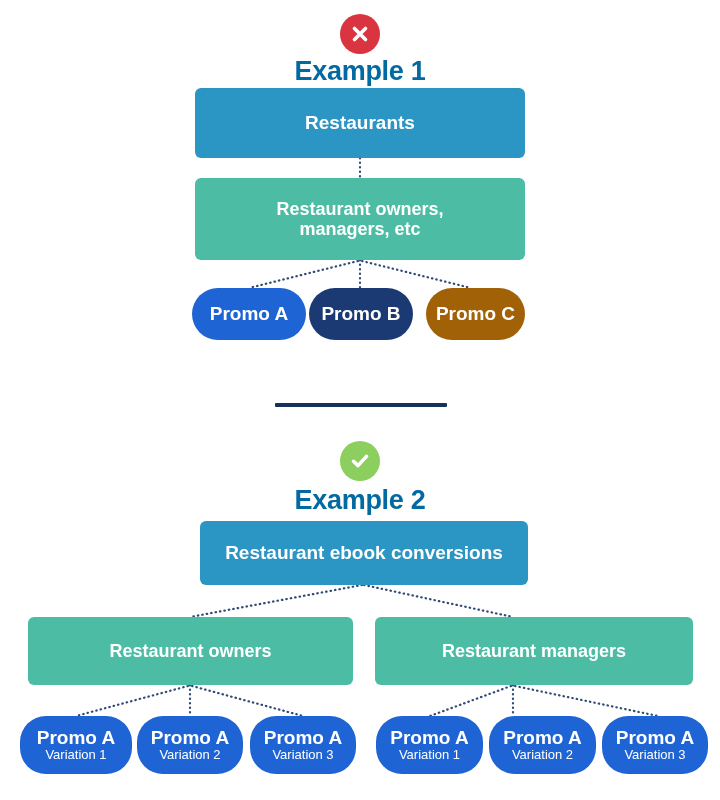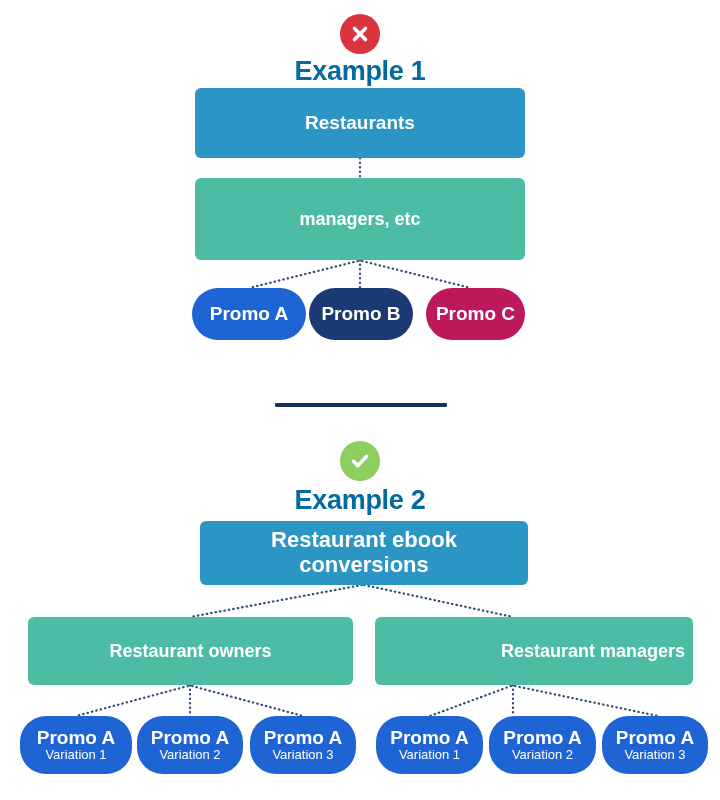--- a/index.html
+++ b/index.html
@@ -73,21 +73,21 @@
     font-weight: normal;
     line-height: 1.15;
   }
 
   .node.root    { background: #2b95c4; font-size: 19px; }
   .node.mid     { background: #4cbda4; font-size: 18px; }
   .node.leaf    { font-size: 19px; border-radius: 26px; }
 
   .node.blue-medium { background: #1f64d4; }
   .node.blue-navy   { background: #1b3a73; }
-  .node.blue-bright { background: #be185d; }
+  .node.blue-bright { background: #a16207; }
 
   .node.variation .line1 { font-size: 19px; }
   .node.variation .line2 { font-size: 13px; }
 
   
   .connectors {
     position: absolute;
     left: 0;
     top: 0;
     width: 720px;
@@ -132,20 +132,21 @@
     </svg>
   </div>
 
   <div class="example-title" style="top:56px;">Example 1</div>
 
   <div class="node root" style="left:195px; top:88px; width:330px; height:70px;">
     <span class="line1">Restaurants</span>
   </div>
 
   <div class="node mid" style="left:195px; top:178px; width:330px; height:82px;">
+    <span class="line1">Restaurant owners,</span>
     <span class="line1">managers, etc</span>
   </div>
 
   <div class="node leaf blue-medium" style="left:192px; top:288px; width:114px; height:52px;">
     <span class="line1">Promo A</span>
   </div>
 
   <div class="node leaf blue-navy" style="left:309px; top:288px; width:104px; height:52px;">
     <span class="line1">Promo B</span>
   </div>
@@ -157,29 +158,29 @@
   <div class="divider" style="left:275px; top:403px; width:172px;"></div>
 
   <div class="status-icon" style="left:340px; top:441px; background:#8ccf5e;">
     <svg width="24" height="24" viewBox="0 0 24 24" aria-hidden="true">
       <path d="M5.5 12.3 L10 16.6 L18.5 7.4" fill="none" stroke="#ffffff" stroke-width="3.6" stroke-linecap="round" stroke-linejoin="round"></path>
     </svg>
   </div>
 
   <div class="example-title" style="top:485px;">Example 2</div>
 
-  <div class="node root" style="left:200px; top:521px; width:328px; height:64px; font-size:22px;">
+  <div class="node root" style="left:200px; top:521px; width:328px; height:64px; font-size:19px;">
     <span class="line1">Restaurant ebook conversions</span>
   </div>
 
   <div class="node mid" style="left:28px; top:617px; width:325px; height:68px;">
     <span class="line1">Restaurant owners</span>
   </div>
 
-  <div class="node mid" style="left:375px; top:617px; width:318px; height:68px;align-items:flex-end;">
+  <div class="node mid" style="left:375px; top:617px; width:318px; height:68px;">
     <span class="line1">Restaurant managers</span>
   </div>
 
   <div class="node leaf variation blue-medium" style="left:20px; top:716px; width:112px; height:58px;">
     <span class="line1">Promo A</span>
     <span class="line2">Variation 1</span>
   </div>
 
   <div class="node leaf variation blue-medium" style="left:137px; top:716px; width:106px; height:58px;">
     <span class="line1">Promo A</span>

